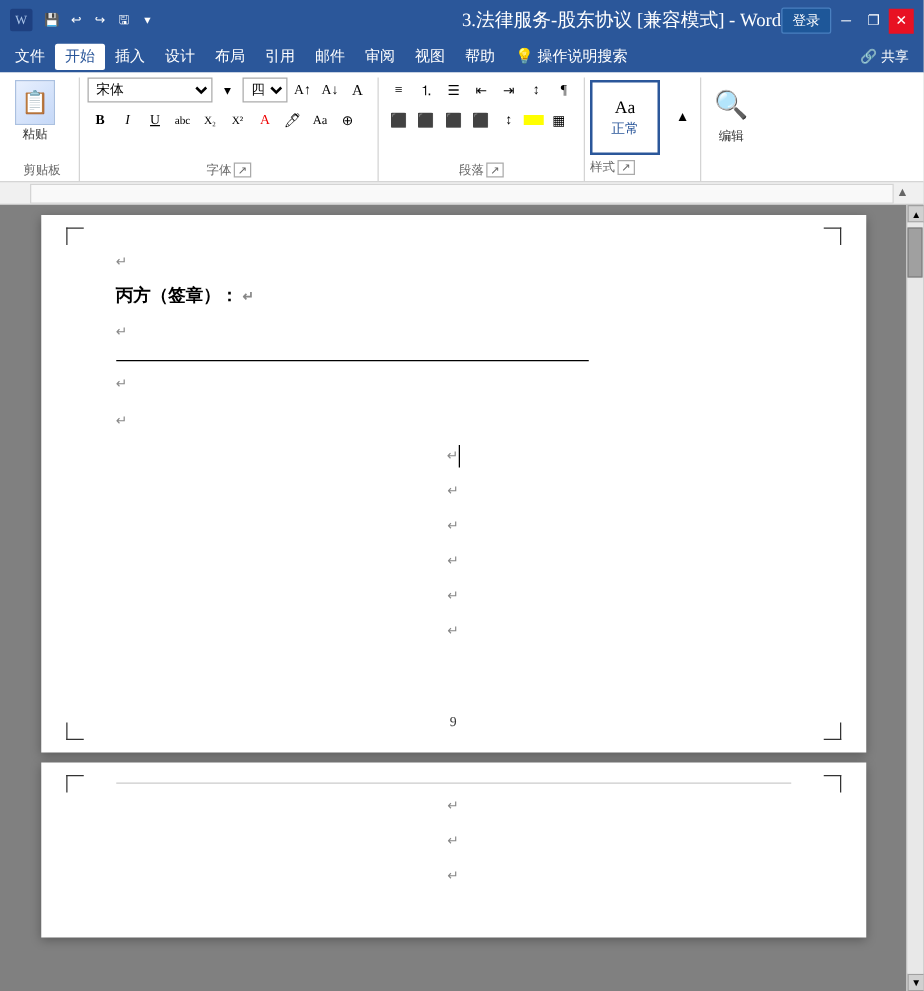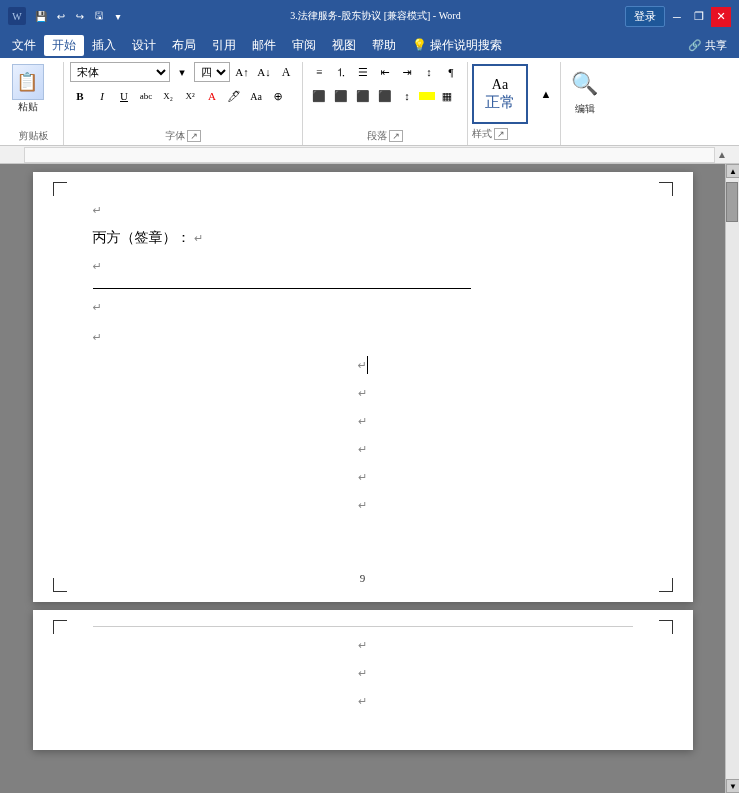--- a/index.html
+++ b/index.html
@@ -28,21 +28,21 @@
     }
     .quick-access {
       display: flex; align-items: center; gap: 3px; margin-left: 4px;
     }
     .qa-btn {
       width: 16px; height: 16px;
       display: flex; align-items: center; justify-content: center;
       font-size: 10px; color: white; cursor: pointer;
     }
     .title-text {
-      flex: 1; text-align: center; font-size: 10px; color: white;
+      flex: 1; text-align: right; font-size: 15px; color: white;
     }
     .title-bar-controls-right {
       display: flex; align-items: flex-end; gap: 2px;
     }
     .login-btn {
       background: #1e5799; border: 1px solid #4a80c0; color: white;
       font-size: 11px; padding: 2px 8px; border-radius: 2px; cursor: pointer;
     }
     .win-btn {
       width: 20px; height: 20px;
@@ -145,21 +145,21 @@
       display: flex; flex-direction: row; align-items: stretch;
       border-right: 1px solid #d4d4d4; padding: 2px 4px;
     }
     .style-box {
       width: 56px; height: 60px; border: 2px solid #2b579a;
       background: white; display: flex; flex-direction: column;
       align-items: center; justify-content: center; cursor: pointer;
       margin-right: 4px;
     }
     .style-box-text { font-size: 14px; font-family: serif; }
-    .style-box-label { font-size: 15px; color: #2b579a; }
+    .style-box-label { font-size: 11px; color: #2b579a; }
 
     
     .edit-group {
       display: flex; flex-direction: column; align-items: center;
       padding: 2px 4px;
     }
     .edit-large-btn {
       display: flex; flex-direction: column; align-items: center;
       cursor: pointer; padding: 2px 4px;
     }
@@ -244,21 +244,21 @@
     .page-number {
       position: absolute; bottom: 18px; left: 50%; transform: translateX(-50%);
       font-size: 11px; color: #333;
     }
 
     .doc-line {
       font-size: 14px; line-height: 2; color: #000;
       font-family: 'SimSun', '宋体', serif;
       min-height: 28px;
     }
-    .doc-line.bold { font-weight: normal; }
+    .doc-line.bold { font-weight: bold; }
 
     .signature-line {
       border-bottom: 1px solid #000;
       margin: 8px 0;
       width: 70%;
     }
 
     .paragraph-mark {
       color: #888; font-size: 11px;
     }

